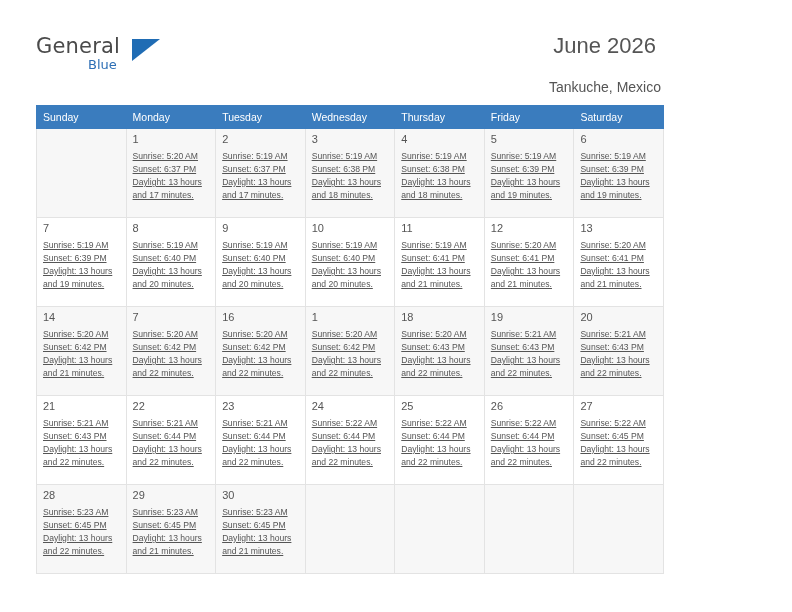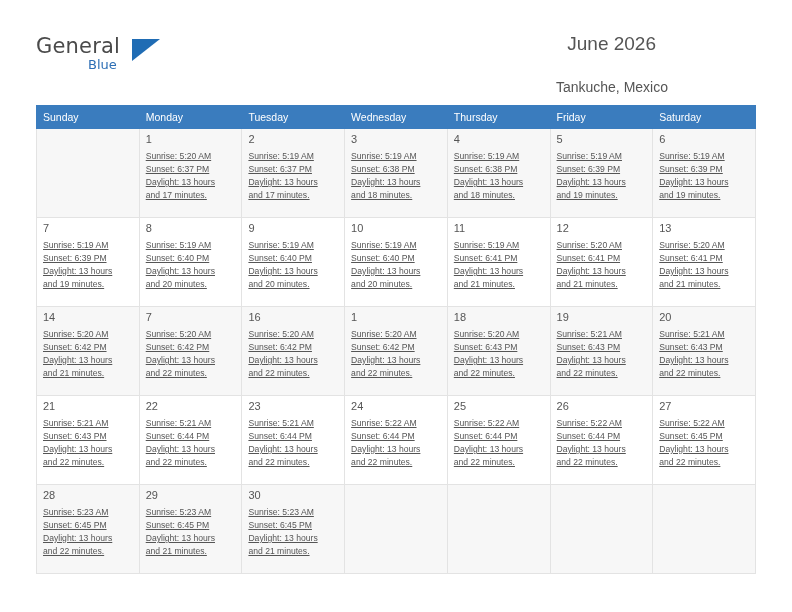--- a/index.html
+++ b/index.html
@@ -45,37 +45,37 @@
   .logo-tri {
     position: absolute;
     left: 96px; top: 5px;
     width: 0; height: 0;
     border-left: 28px solid #1f6cb4;
     border-bottom: 22px solid transparent;
   }
   .title {
     position: absolute;
     right: 36px; top: 33px;
-    font-size: 19px;
+    font-size: 22px;
     color: #555555;
     text-align: right;
     font-weight: normal;
   }
   .subtitle {
     position: absolute;
-    right: 24px; top: 79px;
+    right: 31px; top: 79px;
     font-size: 14px;
     color: #555555;
     text-align: right;
   }
   
   .cal {
     position: absolute;
     left: 36px; top: 105px;
-    width: 720px;
+    width: 628px;
     border-collapse: collapse;
     table-layout: fixed;
   }
   .cal th {
     background: #3a7cbe;
     color: #ffffff;
     font-size: 10.5px;
     font-weight: normal;
     text-align: left;
     padding: 5px 0 5px 6px;

